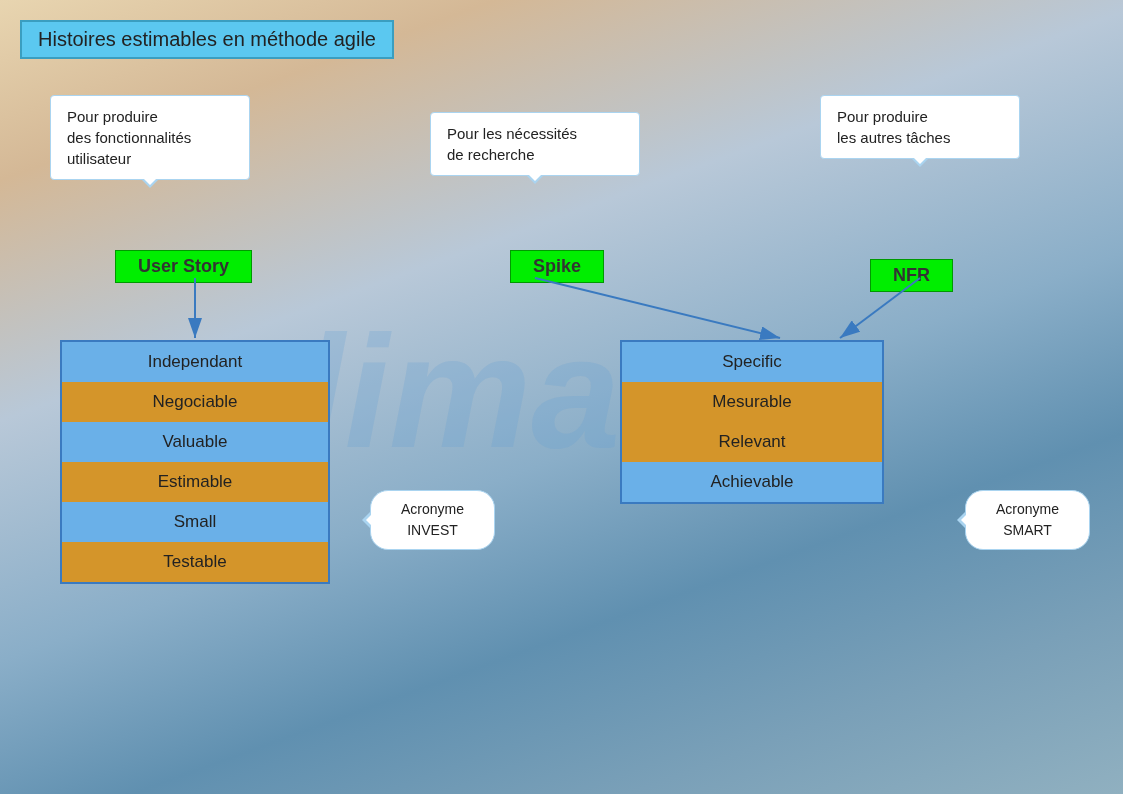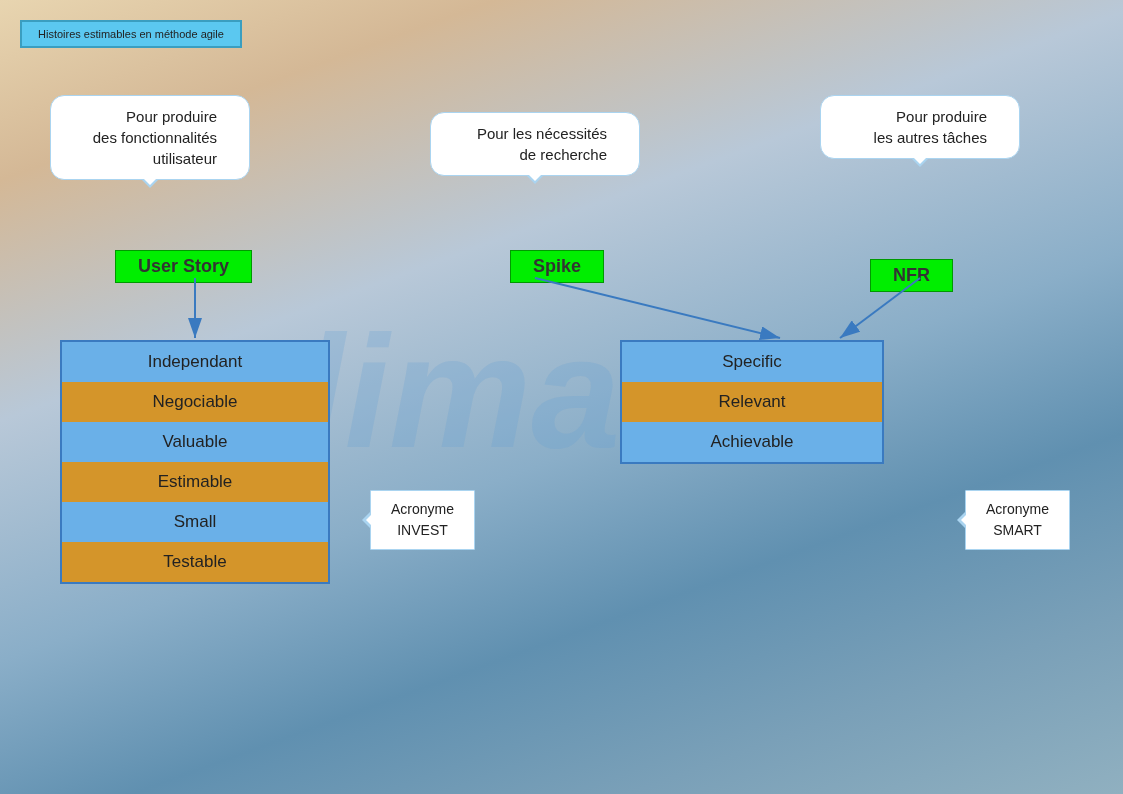--- a/index.html
+++ b/index.html
@@ -49,32 +49,32 @@
     }
 
     
     .title-banner {
       position: absolute;
       top: 20px;
       left: 20px;
       background: #5bc8f0;
       border: 2px solid #3a9ec0;
       padding: 6px 16px;
-      font-size: 11px;
+      font-size: 20px;
       color: #222;
     }
 
     
     .bubble {
       position: absolute;
       background: white;
       border: 1.5px solid #aad4f0;
-      border-radius: 14px;
-      padding: 10px 32px;
-      text-align: right;
+      border-radius: 4px;
+      padding: 10px 16px;
+      text-align: left;
       font-size: 15px;
       line-height: 1.4;
       color: #222;
     }
 
     .bubble::after {
       content: '';
       position: absolute;
       bottom: -18px;
       left: 50%;
@@ -143,22 +143,22 @@
     .row-orange { background: #d4952a; color: #222; }
 
     .table-left { left: 60px; top: 340px; width: 270px; }
     .table-right { left: 620px; top: 340px; width: 264px; }
 
     
     .callout {
       position: absolute;
       background: white;
       border: 1.5px solid #aad4f0;
-      border-radius: 1px;
-      padding: 8px 20px;
+      border-radius: 18px;
+      padding: 8px 30px;
       text-align: center;
       font-size: 14px;
       line-height: 1.5;
       color: #222;
     }
 
     .callout-invest {
       left: 370px;
       top: 490px;
     }
@@ -281,20 +281,23 @@
     <div class="row row-orange">
       <span>Testable</span>
     </div>
   </div>
 
   <div class="table-box table-right">
     <div class="row row-blue">
       <span>Specific</span>
     </div>
     <div class="row row-orange">
+      <span>Mesurable</span>
+    </div>
+    <div class="row row-orange">
       <span>Relevant</span>
     </div>
     <div class="row row-blue">
       <span>Achievable</span>
     </div>
   </div>
 
   <div class="callout callout-invest">
     <span>Acronyme</span><br>
     <span>INVEST</span>

